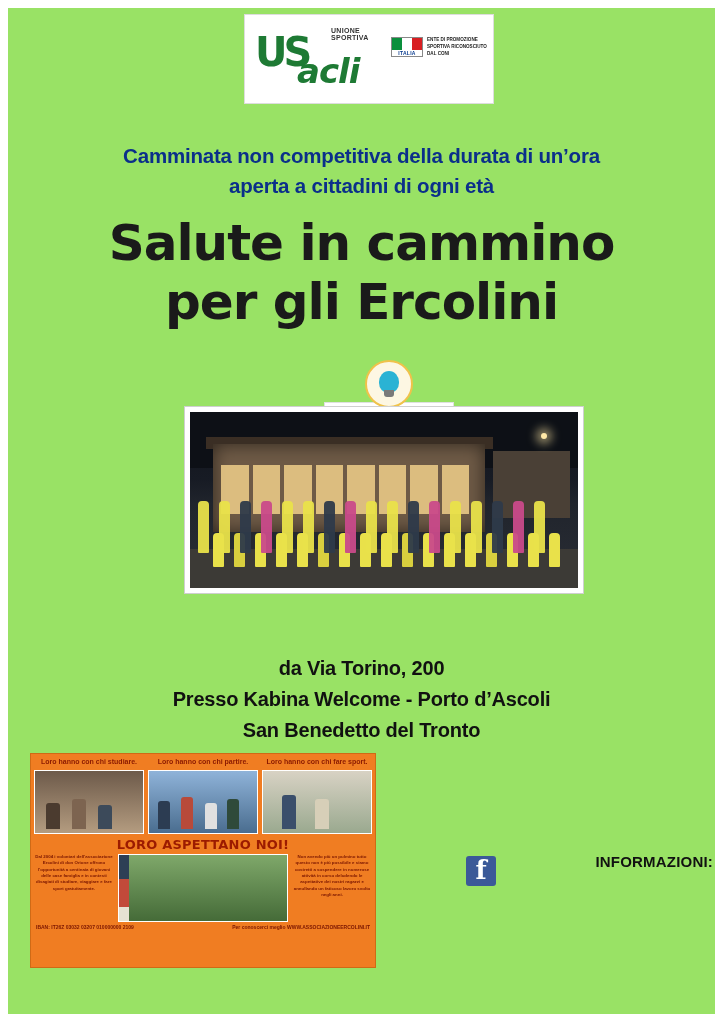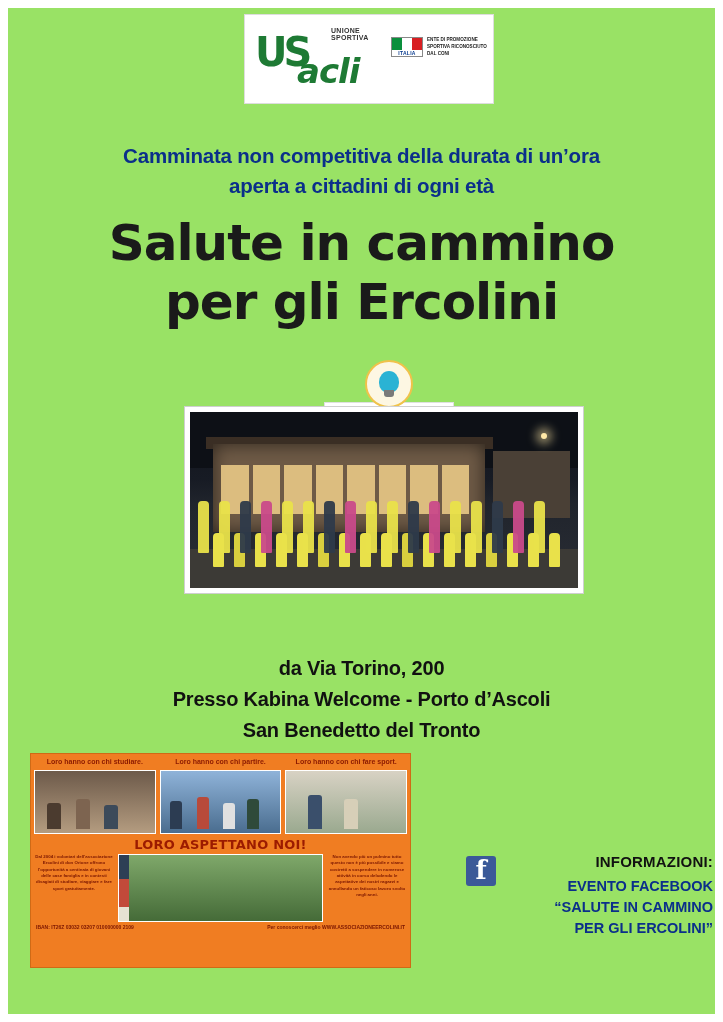--- a/index.html
+++ b/index.html
@@ -269,21 +269,21 @@
     font-size: 20px;
     line-height: 1.55;
     letter-spacing: -0.2px;
   }
 
   
   .flyer {
     position: absolute;
     left: 22px;
     top: 745px;
-    width: 381px;
+    width: 346px;
     height: 215px;
     background: #f07d22;
     border: 1px solid #cf6a16;
     box-sizing: border-box;
     padding: 3px;
     overflow: hidden;
   }
   .flyer .hdr-row { display: flex; gap: 4px; }
   .flyer .hdr {
     flex: 1;
@@ -523,20 +523,15 @@
     </div>
     <div class="footer2">
       <span>IBAN: IT26Z 03032 03207 010000000 2109</span>
       <span>Per conoscerci meglio  WWW.ASSOCIAZIONEERCOLINI.IT</span>
     </div>
   </div>
 
   <div class="fb-icon">f</div>
   <div class="info-block">
     <div class="i1">INFORMAZIONI:</div>
-    <div class="i2">
-      <div>EVENTO FACEBOOK</div>
-      <div>“SALUTE IN CAMMINO</div>
-      <div>PER GLI ERCOLINI”</div>
-    </div>
   </div>
 
 </div>
 
 </body></html>

